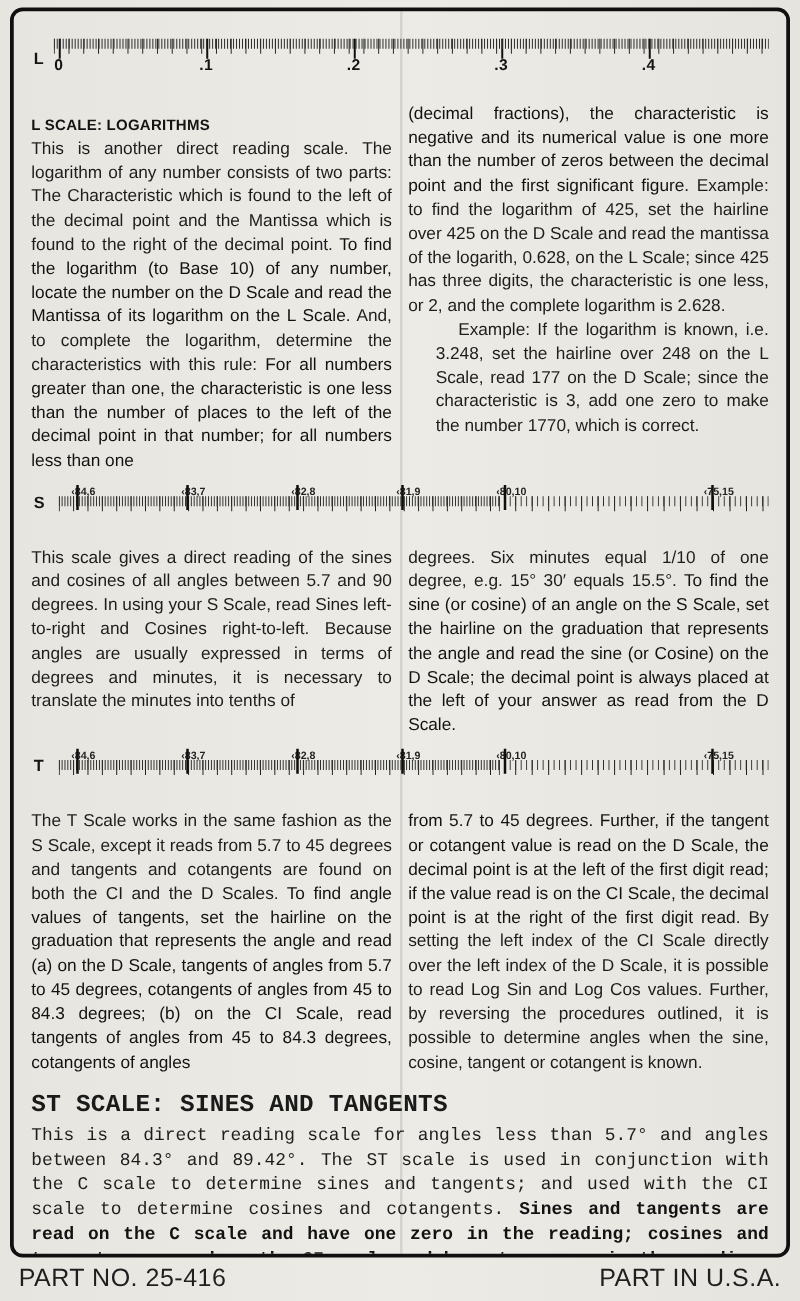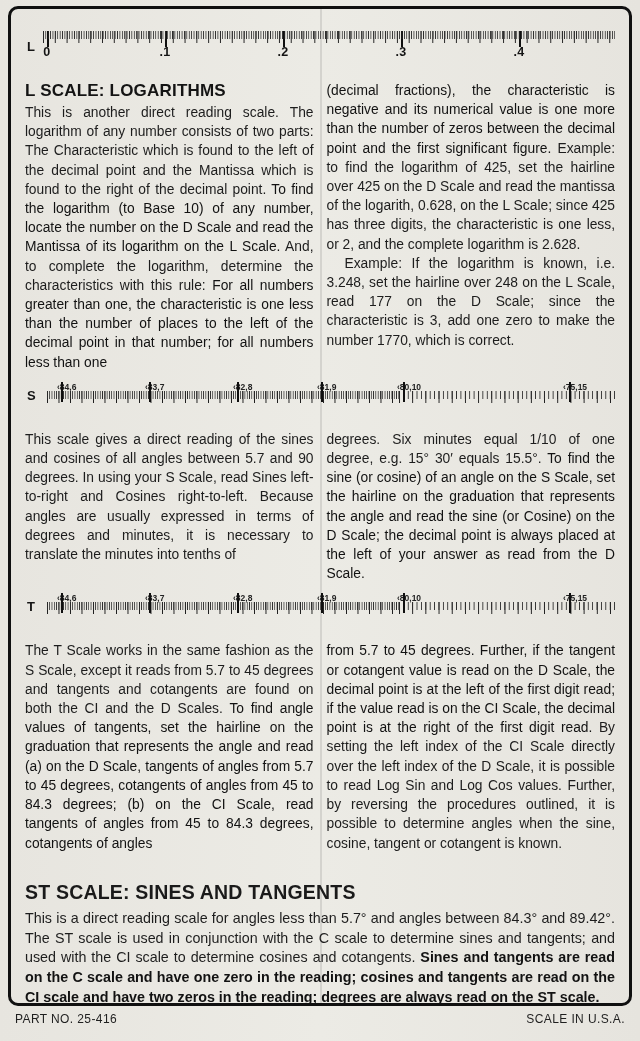--- a/index.html
+++ b/index.html
@@ -47,34 +47,34 @@
     background-size:2.3px 8px,11.5px 12px;background-repeat:repeat-x;}
   .band-sparse{flex:1;height:12px;
     background-image:linear-gradient(90deg,#2b2b2b 0 1px,transparent 1px 100%),
                      linear-gradient(90deg,#1c1c1c 0 1px,transparent 1px 100%);
     background-size:4.4px 8px,13.2px 12px;background-repeat:repeat-x;}
   .ttick{position:absolute;top:2px;width:1.6px;height:20px;background:#0f0f0f;}
 
   
   .cols{display:flex;gap:13px;padding:0 14px;margin-top:10px;}
   .col{flex:1;min-width:0;}
-  h3.sec{margin:0 0 2px 0;font-size:17px;font-weight:700;letter-spacing:0.2px;color:#141414;}
+  h3.sec{margin:12px 0 2px 0;font-size:12px;font-weight:700;letter-spacing:0.2px;color:#141414;}
   .body-p{margin:0;font-size:13.8px;line-height:19.2px;text-align:justify;color:#1d1d1d;}
   .body-p .b{font-weight:400;color:#121212;}
-  .indent{text-indent:18px;}
+  .indent{text-indent:18px;margin-left:22px;}
   .sp-after{margin-bottom:0;}
 
-  .st-sec{padding:0 14px;margin-top:28px;}
+  .st-sec{padding:0 14px;margin-top:14px;font-family:Liberation Mono, monospace;}
   .st-sec h2{margin:0 0 5px 0;font-size:19.5px;font-weight:700;letter-spacing:0.2px;color:#1a1a1a;}
   .st-body{margin:0;font-size:14.3px;line-height:19.8px;text-align:justify;color:#1d1d1d;}
   .st-body .b{font-weight:700;color:#121212;}
 
   
   .bottom-row{position:absolute;left:0;right:0;top:1012px;display:flex;
-    justify-content:space-between;padding:0 15px;font-size:12px;color:#1f1f1f;
+    justify-content:space-between;padding:0 15px;font-size:20px;color:#1f1f1f;
     letter-spacing:0.4px;font-weight:400;}
 </style>
 </head>
 <body>
 
 <div class="page">
   <div class="frame">
     <div class="fold"></div>
 
     <div class="ruler ruler-l">
@@ -162,15 +162,15 @@
 
     <div class="st-sec">
       <h2>ST SCALE: SINES AND TANGENTS</h2>
       <p class="st-body"><span>This is a direct reading scale for angles less than 5.7° and angles between 84.3° and 89.42°. The ST scale is used in conjunction with the C scale to determine sines and tangents; and used with the CI scale to determine cosines and cotangents. </span><span class="b">Sines and tangents are read on the C scale and have one zero in the reading; cosines and tangents are read on the CI scale and have two zeros in the reading; degrees are always read on the ST scale. </span></p>
     </div>
 
   </div>
 
   <div class="bottom-row">
     <span>PART NO. 25-416</span>
-    <span>SCALE IN U.S.A.</span>
+    <span>PART IN U.S.A.</span>
   </div>
 </div>
 
 </body></html>

